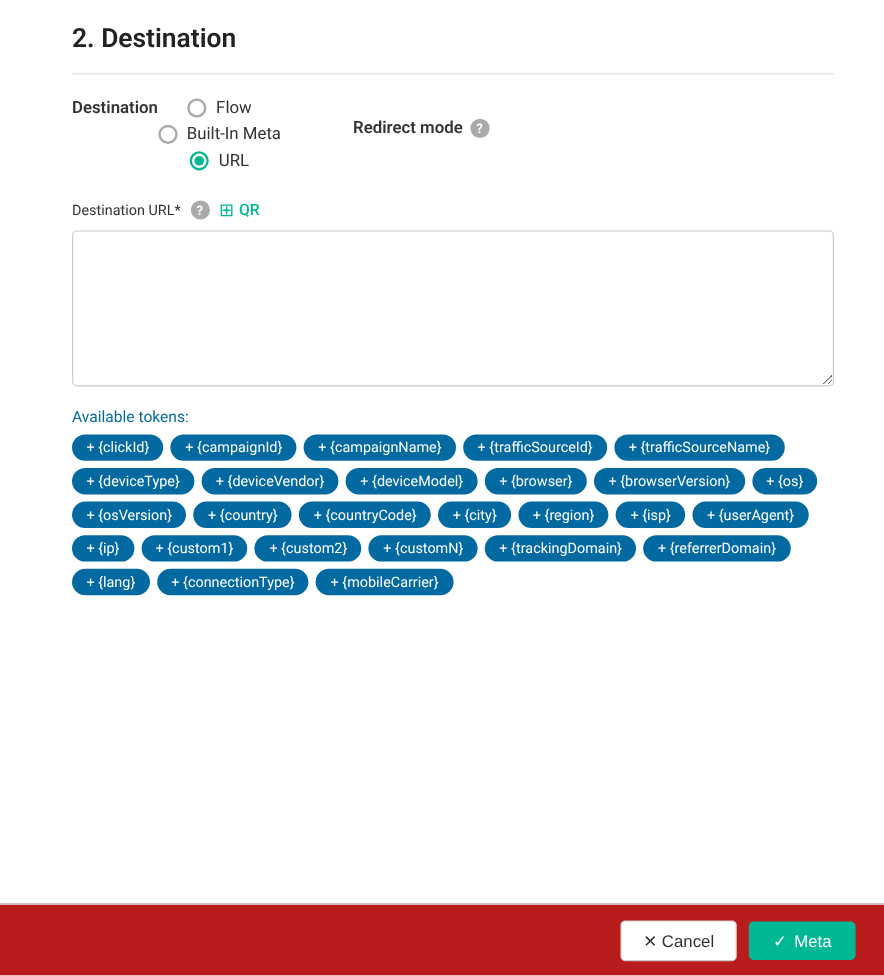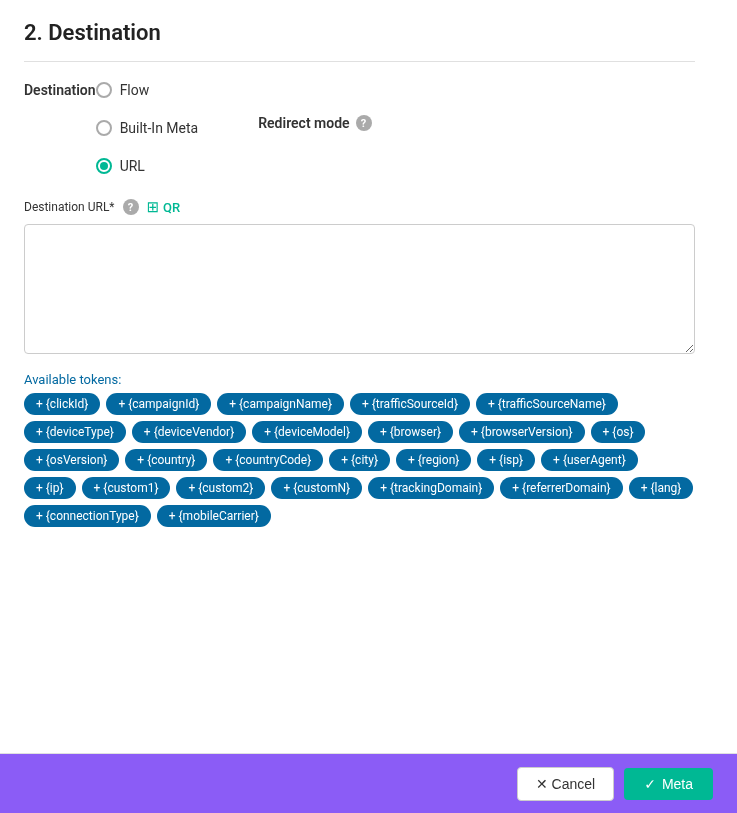--- a/index.html
+++ b/index.html
@@ -7,20 +7,21 @@
       font-family: -apple-system, BlinkMacSystemFont, "Segoe UI", Roboto, sans-serif;
       font-size: 14px;
       color: #333;
       background: #fff;
       width: 737px;
       min-height: 813px;
       position: relative;
     }
     .page-container {
       padding: 20px 42px 80px 24px;
+      margin-left: 36px;
     }
     .page-title {
       font-size: 22px;
       font-weight: 600;
       color: #222;
       margin-bottom: 16px;
     }
     .divider {
       border: none;
       border-top: 1px solid #e0e0e0;
@@ -36,21 +37,22 @@
       flex-direction: row;
     }
     .section-label {
       font-weight: 600;
       font-size: 14px;
       margin-bottom: 10px;
     }
     .radio-group {
       display: flex;
       flex-direction: column;
-      gap: 22px;
+      gap: 6px;
+      align-items: center;
     }
     .radio-item {
       display: flex;
       align-items: center;
       gap: 8px;
       cursor: pointer;
     }
     .radio-item input[type="radio"] {
       appearance: none;
       -webkit-appearance: none;
@@ -162,21 +164,21 @@
       bottom: 0;
       left: 0;
       right: 0;
       height: 60px;
       border-top: 1px solid #e0e0e0;
       display: flex;
       align-items: center;
       justify-content: flex-end;
       padding: 4px 24px;
       gap: 10px;
-      background: #8b5cf6;
+      background: #b91c1c;
     }
     .btn-cancel {
       padding: 8px 18px;
       border: 1px solid #ccc;
       background: #fff;
       color: #333;
       border-radius: 4px;
       font-size: 14px;
       cursor: pointer;
     }

